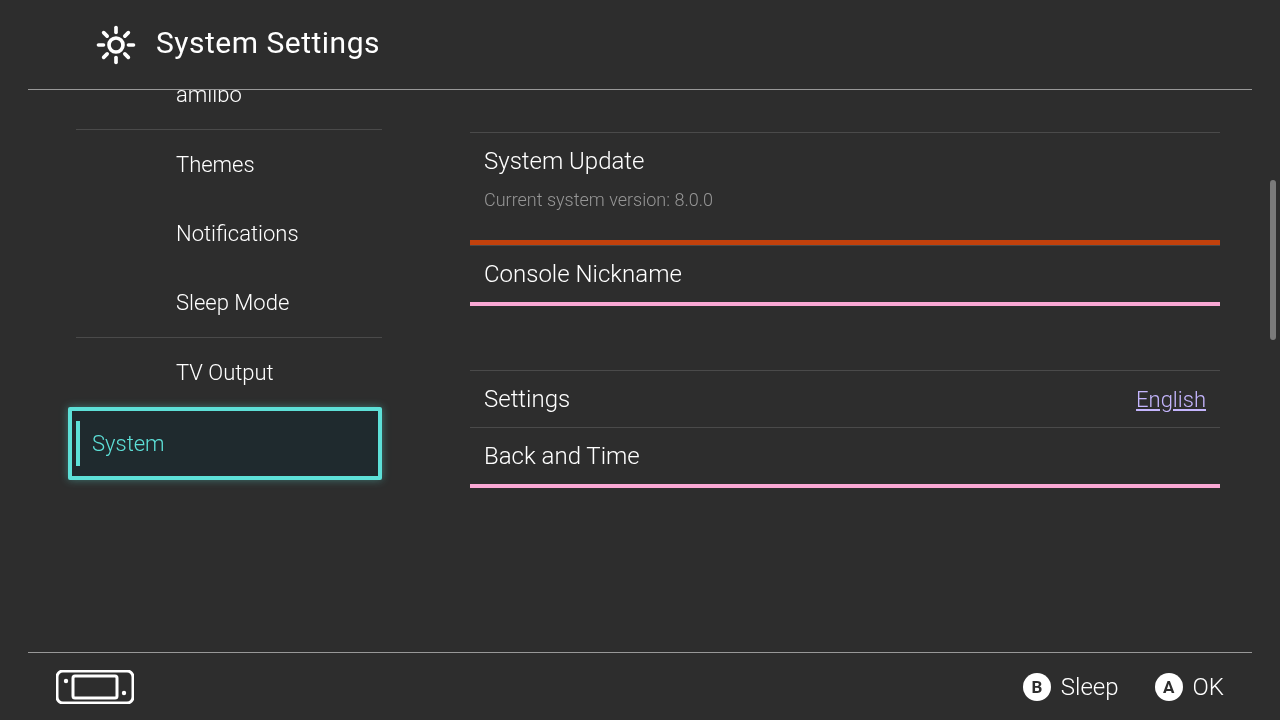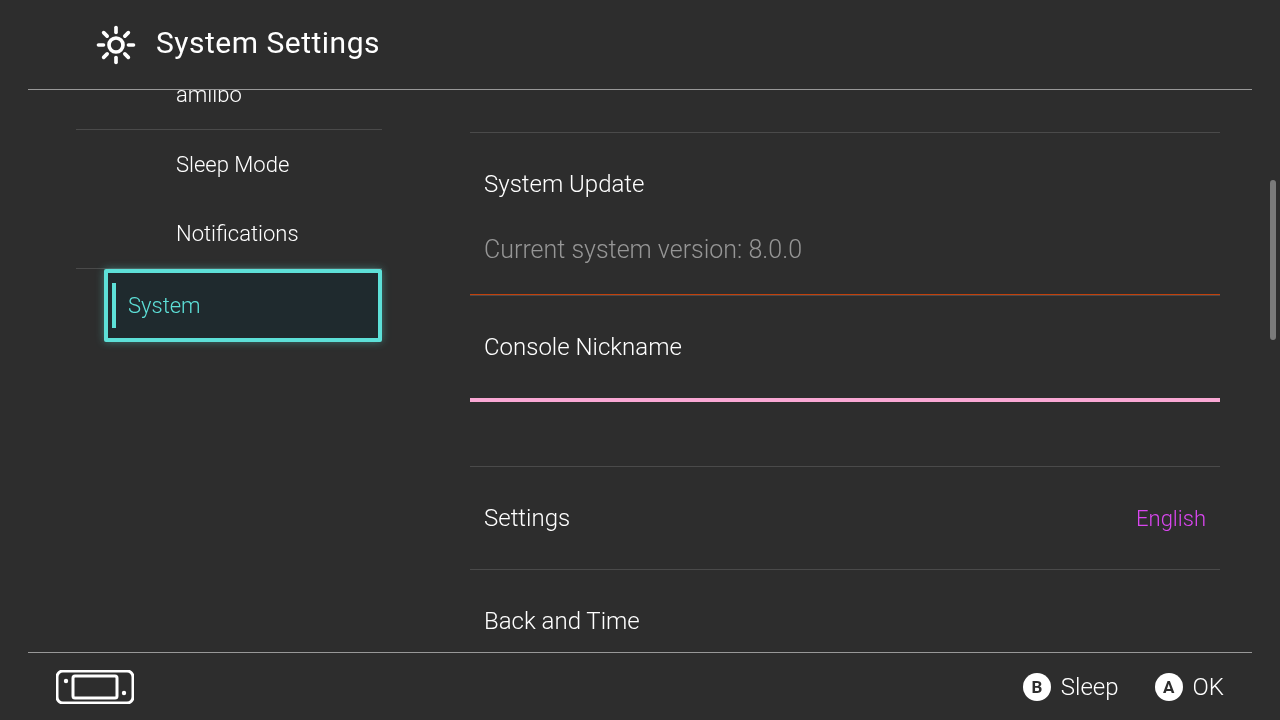--- a/index.html
+++ b/index.html
@@ -54,55 +54,55 @@
     }
     .group-divider {
       border-top: 1px solid #4a4a4a;
       margin: 0 24px 0 76px;
     }
     .sidebar-item.selected {
       border: 4px solid #5de0d8;
       border-radius: 2px;
       background: #1f2a2e;
       color: #5de0d8;
-      margin: 0 24px 0 104px;
+      margin: 0 24px 0 68px;
       padding: 20px 0 20px 20px;
       box-shadow: 0 0 8px rgba(93,224,216,0.4);
     }
     .sidebar-item.selected::before {
       content: "";
       position: absolute;
       left: 4px; top: 10px; bottom: 10px;
       width: 4px;
       background: #5de0d8;
     }
 
     
     .content {
       flex: 1;
       padding: 0 60px 0 60px;
       position: relative;
       overflow: hidden;
     }
     .row {
       border-top: 1px solid #4a4a4a;
-      padding: 37px 14px;
+      padding: 14px 14px;
       display: flex;
       justify-content: space-between;
       align-items: center;
       font-size: 24px;
       cursor: pointer;
     }
     .row.first { margin-top: 42px; }
-    .row-value { color: #d946ef; font-size: 22px; }
+    .row-value { color: #c4b5fd; font-size: 22px; text-decoration: underline; }
     .subtext {
       color: #969696;
-      font-size: 25px;
+      font-size: 18px;
       padding: 0 14px 30px 14px;
-      border-bottom: 1px solid #c2410c;
+      border-bottom: 5px solid #c2410c;
     }
     .gap { height: 64px; }
     .divider-bottom { border-bottom: 4px solid #f9a8d4; align-items: center; }
 
     
     .scroll-hint {
       position: absolute;
       right: 4px; top: 90px;
       width: 6px; height: 160px;
       background: #7a7a7a;
@@ -154,23 +154,25 @@
     </span>
     <span class="title">System Settings</span>
   </div>
 </div>
 
 <div class="main">
   <div class="sidebar">
     <div class="sidebar-list">
       <div class="sidebar-item"><span>amiibo</span></div>
       <div class="group-divider"></div>
+      <div class="sidebar-item"><span>Themes</span></div>
+      <div class="sidebar-item"><span>Notifications</span></div>
       <div class="sidebar-item"><span>Sleep Mode</span></div>
-      <div class="sidebar-item"><span>Notifications</span></div>
       <div class="group-divider"></div>
+      <div class="sidebar-item"><span>TV Output</span></div>
       <div class="sidebar-item selected"><span>System</span></div>
     </div>
   </div>
 
   <div class="content">
     <div class="row first">
       <span>System Update</span>
     </div>
     <div class="subtext">Current system version: 8.0.0</div>
 

